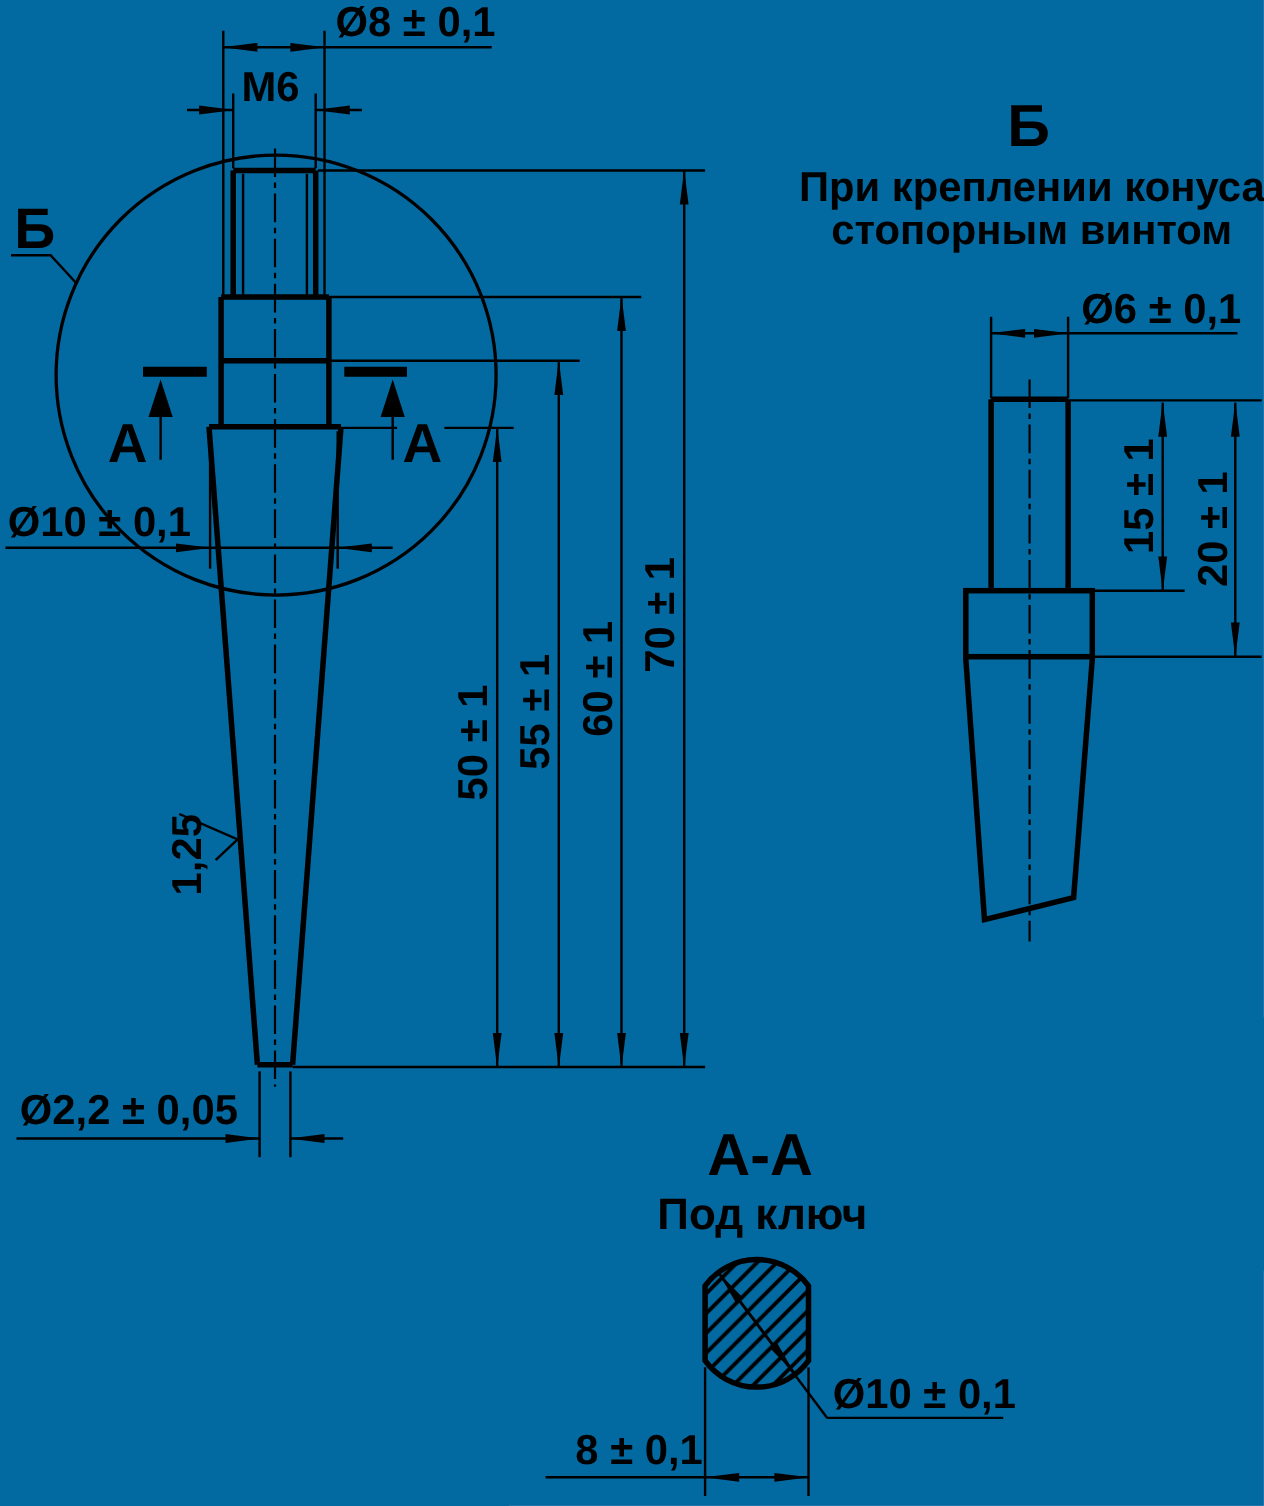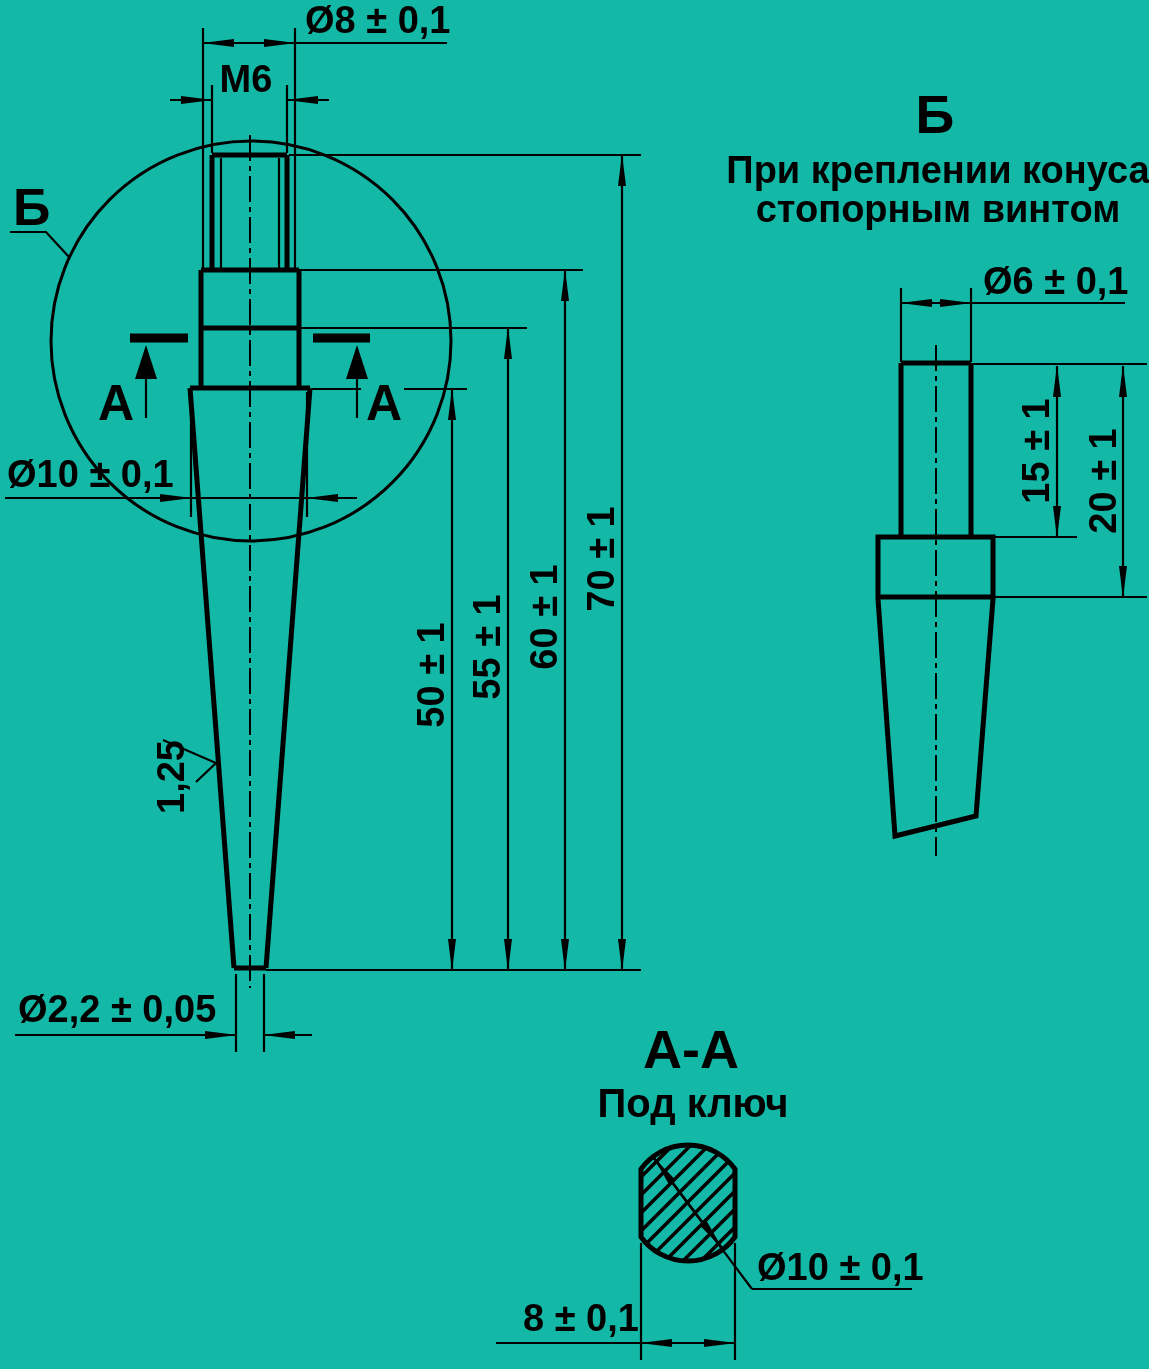--- a/index.html
+++ b/index.html
@@ -1,16 +1,16 @@
 <!DOCTYPE html>
 <html><head>
 <meta charset="utf-8">
 <style>
   html,body{margin:0;padding:0;background:#ffffff;}
-  .page{width:1149px;height:1369px;position:relative;background:#14b8a6;}
+  .page{width:1149px;height:1369px;position:relative;background:#0369a1;}
   svg{display:block;}
   text{font-family:"Liberation Sans","DejaVu Sans",sans-serif;font-weight:bold;fill:#000;}
   .dim{font-size:38px;}
   .ttl{font-size:54px;}
   .lbl{font-size:52px;}
   .sec{font-size:50px;}
   .sub{font-size:38px;}
   .sub2{font-size:40px;}
   .thick{stroke:#000;stroke-width:5;fill:none;}
   .thin{stroke:#000;stroke-width:2.2;fill:none;}

